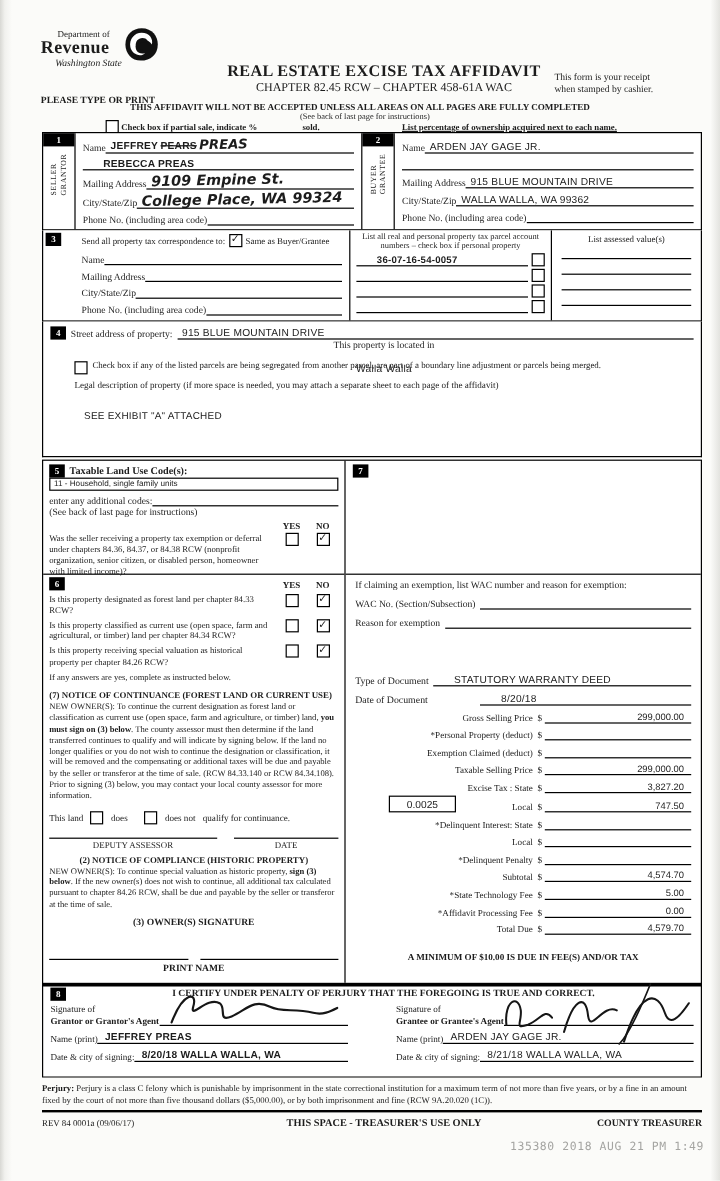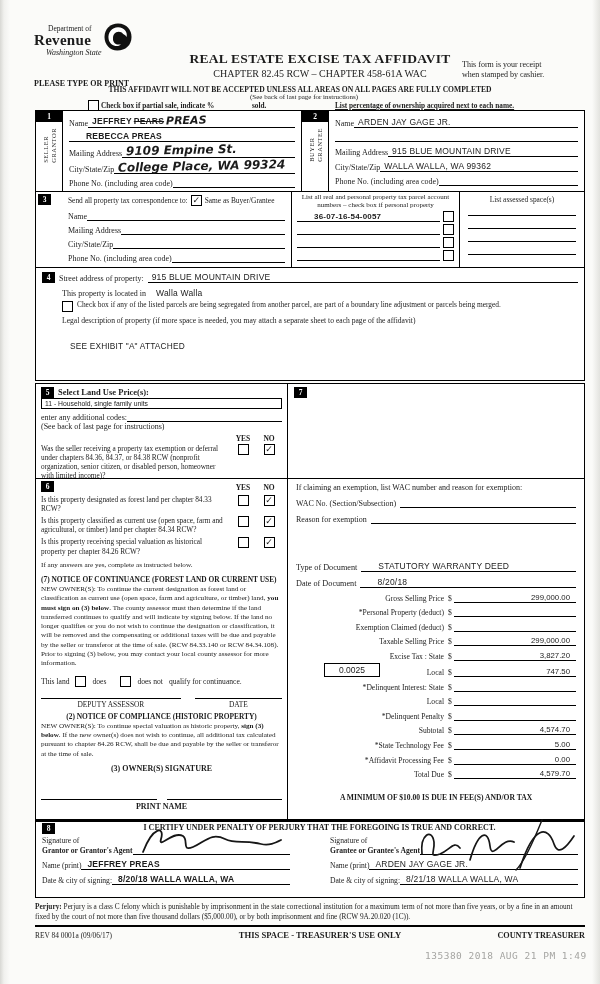--- a/index.html
+++ b/index.html
@@ -211,21 +211,21 @@
     <div class="row" style="height:13px;gap:3px;">
         <span class="fill"></span>
         <span class="cb"></span>
       </div>
     <div class="row" style="height:13px;gap:3px;">
         <span class="fill"></span>
         <span class="cb"></span>
       </div>
   </div>
   <div style="flex:1;padding:3px 8px;">
-    <div style="font-size:7.4px;text-align:center;">List assessed space(s)</div>
+    <div style="font-size:7.4px;text-align:center;">List assessed value(s)</div>
     <div class="row" style="height:12px;">
         <span class="fill"></span>
       </div>
     <div class="row" style="height:13px;">
         <span class="fill"></span>
       </div>
     <div class="row" style="height:13px;">
         <span class="fill"></span>
       </div>
     <div class="row" style="height:13px;">
@@ -235,40 +235,40 @@
 </div>
 
 <div class="sec box" style="left:35px;top:268px;width:550px;height:113px;border-top:none;padding:2px 6px;">
   <div class="row" style="height:13px;gap:4px;">
     <span class="badge">4</span>
     <span class="lbl">Street address of property:</span>
     <span class="fill" style="padding-left:4px;">
       <span class="typed">915 BLUE MOUNTAIN DRIVE</span>
     </span>
   </div>
-  <div class="row" style="height:15px;gap:10px;padding-left:20px;">
+  <div class="row" style="height:15px;gap:10px;align-items:center;padding-left:20px;flex-direction:column;">
     <span class="lbl">This property is located in</span>
     <span class="typed">Walla Walla</span>
   </div>
   <div class="row" style="gap:4px;align-items:flex-start;padding-left:20px;margin-top:3px;">
     <span class="cb"></span>
     <span style="font-size:7.4px;line-height:1.2;">Check box if any of the listed parcels are being segregated from another parcel, are part of a boundary line adjustment or parcels being merged.</span>
   </div>
   <div style="padding-left:20px;margin-top:4px;font-size:7.6px;">Legal description of property (if more space is needed, you may attach a separate sheet to each page of the affidavit)</div>
   <div class="typed" style="padding-left:28px;margin-top:16px;font-size:8.3px;">SEE EXHIBIT "A" ATTACHED</div>
 </div>
 
 <div class="sec box" style="left:35px;top:383px;width:550px;height:437px;display:flex;">
 
   <div style="width:252px;border-right:1.5px solid #000;box-sizing:border-box;">
 
     <div style="height:95px;border-bottom:1.5px solid #000;box-sizing:border-box;padding:2px 5px;">
       <div class="row" style="gap:4px;align-items:center;height:12px;">
         <span class="badge">5</span>
-        <span class="b" style="font-size:8.5px;">Select Land Use Price(s):</span>
+        <span class="b" style="font-size:8.5px;">Taxable Land Use Code(s):</span>
       </div>
       <div style="border:1.5px solid #000;padding:1px 3px;font-size:6.8px;font-family:'Liberation Sans',sans-serif;">11 - Household, single family units</div>
       <div class="row" style="height:13px;">
         <span class="lbl" style="font-size:8px;">enter any additional codes:</span>
         <span class="fill"></span>
       </div>
       <div style="font-size:8px;height:12px;">(See back of last page for instructions)</div>
       <div class="ynhead">
         <span>YES</span>
           <span>NO</span>
@@ -373,21 +373,21 @@
         <span class="lbl" style="font-size:8px;">Reason for exemption</span>
         <span class="fill" style="margin-left:4px;max-width:220px;"></span>
       </div>
 
       <div class="row" style="height:30px;margin-top:18px;">
         <span class="lbl" style="font-size:8.2px;">Type of Document</span>
         <span class="fill" style="margin-left:4px;">
           <span class="typed">STATUTORY WARRANTY DEED</span>
         </span>
       </div>
-      <div class="row" style="height:16px;">
+      <div class="row" style="height:16px;gap:40px;">
         <span class="lbl" style="font-size:8.2px;">Date of Document</span>
         <span class="fill" style="margin-left:4px;">
           <span class="typed">8/20/18</span>
         </span>
       </div>
 
       <div style="margin-top:4px;">
         <div class="fin-row">
             <span class="fin-label">Gross Selling Price</span>
             <span class="fin-cur">$</span>

